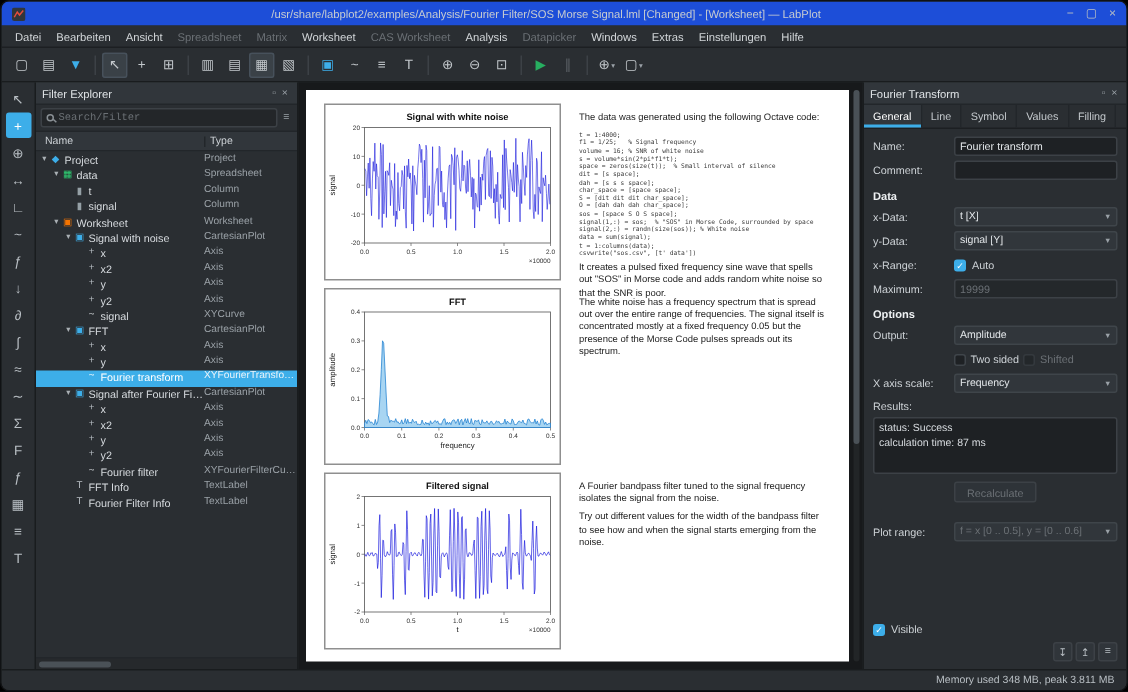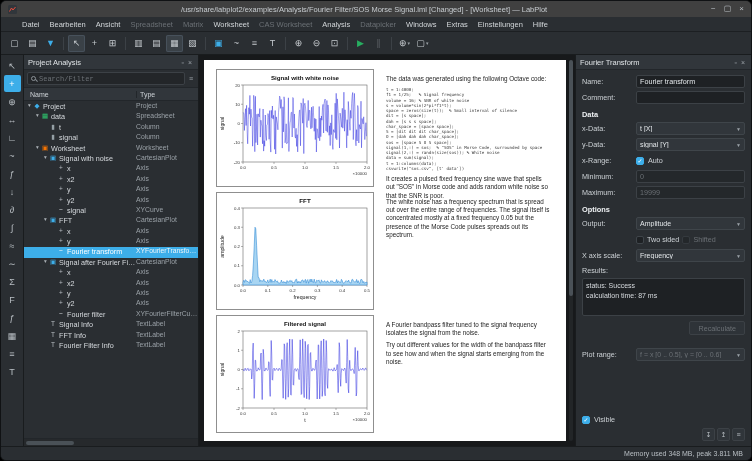--- a/index.html
+++ b/index.html
@@ -1,25 +1,25 @@
 <!DOCTYPE html>
 <html><head>
 <meta charset="utf-8">
 <style>
   *{box-sizing:border-box;margin:0;padding:0}
   html,body{background:#000}
   body{width:752px;height:461px;font-family:"Liberation Sans",sans-serif;overflow:hidden}
   .app{width:752px;height:461px;background:#232629;border:1px solid #101214;border-radius:6px;overflow:hidden;display:flex;flex-direction:column}
   
-  .titlebar{height:16px;background:#404040;display:flex;align-items:center;padding:0 7px;gap:6px;flex:0 0 auto}
+  .titlebar{height:16px;background:#1d4ed8;display:flex;align-items:center;padding:0 7px;gap:6px;flex:0 0 auto}
   .titlebar .title{flex:1;text-align:center;font-size:7.5px;color:#c7ccd0;white-space:nowrap;overflow:hidden;text-overflow:ellipsis}
   .winbtns{display:flex;gap:8px;flex:0 0 auto}
   .winbtn{font-size:8px;color:#b9bfc4;line-height:1}
   
-  .menubar{height:15px;background:#2a2e32;display:flex;align-items:stretch;padding:0 16px;border-bottom:1px solid #1c1f22;flex:0 0 auto}
+  .menubar{height:15px;background:#2a2e32;display:flex;align-items:stretch;padding:0 4px;border-bottom:1px solid #1c1f22;flex:0 0 auto}
   .menu-item{font-size:7.5px;color:#d2d6d9;padding:0 5px;display:flex;align-items:center;white-space:nowrap}
   .menu-item.disabled{color:#6b7075}
   
   .toolbar{height:23px;background:#2a2e32;display:flex;align-items:center;padding:0 5px;gap:1px;border-bottom:1px solid #191c1e;flex:0 0 auto}
   .tbtn{width:17px;height:17px;border:none;background:transparent;border-radius:2px;display:flex;align-items:center;justify-content:center;font-size:9px;color:#c3c8cc;font-family:inherit}
   .tbtn.pressed{background:#3a4147;box-shadow:inset 0 0 0 1px #47515b}
   .tbtn.disabled{color:#5c6166}
   .tbtn .dd{font-size:5px;margin-left:1px;color:#9aa1a7}
   .tsep{width:1px;height:13px;background:#3c4146;margin:0 3px}
   
@@ -76,21 +76,21 @@
   .combo{flex:1;height:13px;background:#31363b;border:1px solid #3f454a;border-radius:2px;display:flex;align-items:center;padding:0 3px;gap:2px;min-width:0}
   .combo .ctext{flex:1;overflow:hidden;white-space:nowrap;color:#e2e6e9;font-size:7px}
   .combo .carr{font-size:5px;color:#9aa1a7;flex:0 0 auto}
   .combo.disabled .ctext{color:#6b7075}
   .sectionlabel{font-weight:bold;font-size:7.4px;color:#eef1f3;margin-top:3px;flex:0 0 auto}
   .cb{width:8px;height:8px;border:1px solid #3f454a;border-radius:2px;background:#1e2124;display:inline-flex;align-items:center;justify-content:center;flex:0 0 auto;font-size:6px;color:transparent}
   .cb.checked{background:#3daee9;border-color:#3daee9;color:#fff}
   .cblabel{color:#cdd2d6}
   .cblabel.disabled{color:#6b7075}
   .results-box{border:1px solid #3c4146;background:#1e2124;border-radius:2px;height:38px;padding:2px 3px;color:#d6dade;font-size:7px;line-height:1.4;flex:0 0 auto}
-  .recalc-row{display:flex;justify-content:flex-end;margin-top:2px;flex:0 0 auto}
+  .recalc-row{display:flex;justify-content:center;margin-top:2px;flex:0 0 auto}
   .btn{height:14px;background:#2e3338;border:1px solid #3c4146;border-radius:2px;color:#6b7075;font-size:7.2px;padding:0 8px;display:flex;align-items:center;font-family:inherit}
   .mt10{margin-top:10px}
   .spacer{flex:1 1 auto}
   .dock-bottom{display:flex;justify-content:flex-end;gap:2px;flex:0 0 auto}
   .dbtn{width:13px;height:13px;border:1px solid #3c4146;border-radius:2px;background:#30353a;color:#b9bfc4;font-size:7px;display:flex;align-items:center;justify-content:center;font-family:inherit}
   
   .statusbar{height:14px;background:#2a2e32;border-top:1px solid #191c1e;display:flex;align-items:center;justify-content:flex-end;padding:0 8px;font-size:7px;color:#b9bfc4;flex:0 0 auto}
 </style>
 </head>
 <body>
@@ -174,21 +174,21 @@
         <button class="lbtn">Σ</button>
         <button class="lbtn">F</button>
         <button class="lbtn">ƒ</button>
         <button class="lbtn">▦</button>
         <button class="lbtn">≡</button>
         <button class="lbtn">T</button>
       </div>
 
     <div class="explorer">
       <div class="panel-head">
-        <span class="ptitle">Project Analysis</span>
+        <span class="ptitle">Filter Explorer</span>
         <button class="phbtn">▫</button>
         <button class="phbtn">×</button>
       </div>
       <div class="search-row">
         <div class="search-box">
           <span class="mag"></span>
           <input placeholder="Search/Filter" style="">
         </div>
         <button class="phbtn">≡</button>
       </div>
@@ -315,26 +315,20 @@
             <span class="arrow"></span>
             <span class="ticon" style="color: rgb(184, 190, 195);">+</span>
             <span class="tname">y2</span>
             <span class="ttype">Axis</span>
           </div>
           <div class="trow" style="padding-left: 26px;">
             <span class="arrow"></span>
             <span class="ticon" style="color: rgb(214, 218, 222);">~</span>
             <span class="tname">Fourier filter</span>
             <span class="ttype">XYFourierFilterCurve</span>
-          </div>
-          <div class="trow" style="padding-left: 18px;">
-            <span class="arrow"></span>
-            <span class="ticon" style="color: rgb(184, 190, 195);">T</span>
-            <span class="tname">Signal Info</span>
-            <span class="ttype">TextLabel</span>
           </div>
           <div class="trow" style="padding-left: 18px;">
             <span class="arrow"></span>
             <span class="ticon" style="color: rgb(184, 190, 195);">T</span>
             <span class="tname">FFT Info</span>
             <span class="ttype">TextLabel</span>
           </div>
           <div class="trow" style="padding-left: 18px;">
             <span class="arrow"></span>
             <span class="ticon" style="color: rgb(184, 190, 195);">T</span>
@@ -477,20 +471,27 @@
           <span class="handle"></span>
         </div>
     </div>
 
     <div class="rightdock">
       <div class="panel-head">
         <span class="ptitle">Fourier Transform</span>
         <button class="phbtn">▫</button>
         <button class="phbtn">×</button>
       </div>
+      <div class="tabs">
+          <div class="tab active">General</div>
+          <div class="tab">Line</div>
+          <div class="tab">Symbol</div>
+          <div class="tab">Values</div>
+          <div class="tab">Filling</div>
+        </div>
       <div class="dockbody">
 
         <div class="drow">
           <span class="dlabel">Name:</span>
           <input class="dinput" value="Fourier transform" style="">
         </div>
         <div class="drow">
           <span class="dlabel">Comment:</span>
           <input class="dinput" value="" style="">
         </div>
@@ -508,24 +509,20 @@
           <span class="dlabel">y-Data:</span>
           <div class="combo">
             <span class="ctext">signal [Y]</span>
             <span class="carr">▼</span>
           </div>
         </div>
         <div class="drow">
           <span class="dlabel">x-Range:</span>
           <span class="cb checked">✓</span>
           <span class="cblabel">Auto</span>
-        </div>
-        <div class="drow">
-          <span class="dlabel">Minimum:</span>
-          <input class="dinput" disabled="" value="0" style="">
         </div>
         <div class="drow">
           <span class="dlabel">Maximum:</span>
           <input class="dinput" disabled="" value="19999" style="">
         </div>
 
         <div class="sectionlabel">Options</div>
 
         <div class="drow">
           <span class="dlabel">Output:</span>

